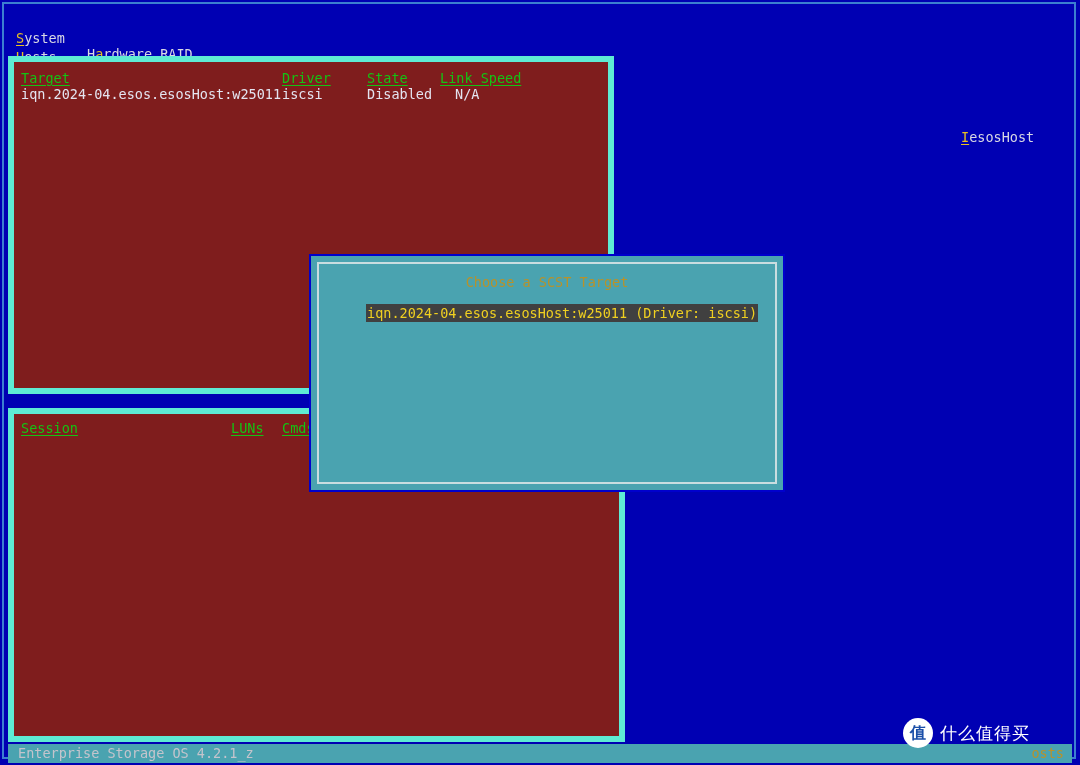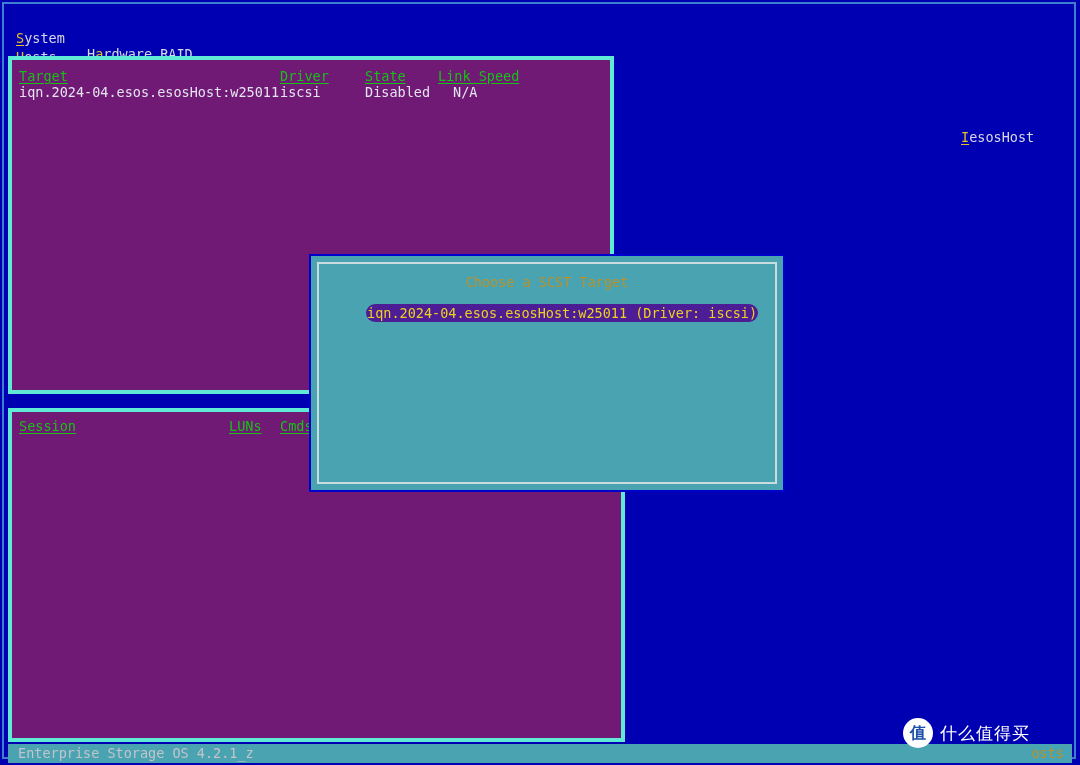--- a/index.html
+++ b/index.html
@@ -54,23 +54,23 @@
   .hk {
     color: #e8c020;
     text-decoration: underline;
     text-underline-offset: 2px;
   }
   .mtail { color: #d8d8e4; }
 
   
   .panel {
     position: absolute;
-    border: 4px solid #5eead4;
-    box-sizing: border-box;
-    background: #701a75;
+    border: 6px solid #5eead4;
+    box-sizing: border-box;
+    background: #7f1d1d;
   }
   #targets-panel {
     left: 8px; top: 56px;
     width: 606px; height: 338px;
   }
   #session-panel {
     left: 8px; top: 408px;
     width: 617px; height: 334px;
   }
 
@@ -107,26 +107,25 @@
     position: absolute;
     left: 0; top: 18px;
     width: 100%;
     text-align: center;
     color: #b8922a;
     white-space: pre;
   }
   #dialog-option {
     position: absolute;
     left: 55px; top: 48px;
-    background: #4c1d95;
+    background: #404040;
     color: #f0d020;
     padding: 1px 1px;
     white-space: pre;
     letter-spacing: 0px;
-    border-radius: 9px;
   }
 
   
   #statusbar {
     position: absolute;
     left: 8px; top: 744px;
     width: 1064px; height: 19px;
     background: #4aa3b0;
     color: #c4c4cc;
     white-space: pre;

